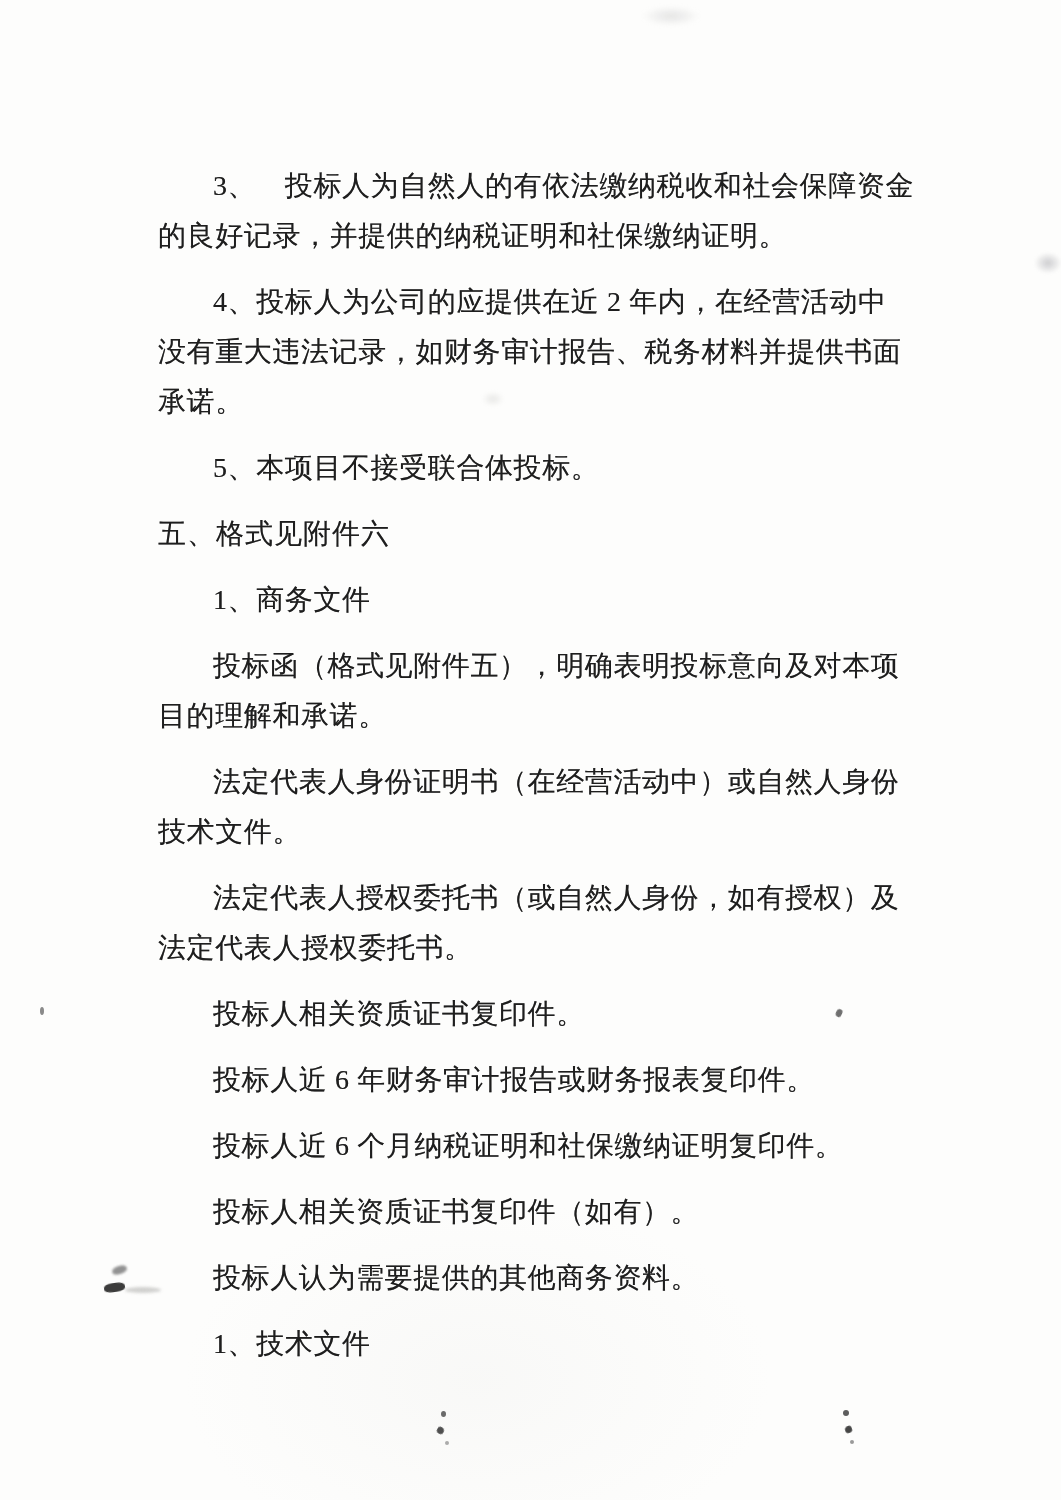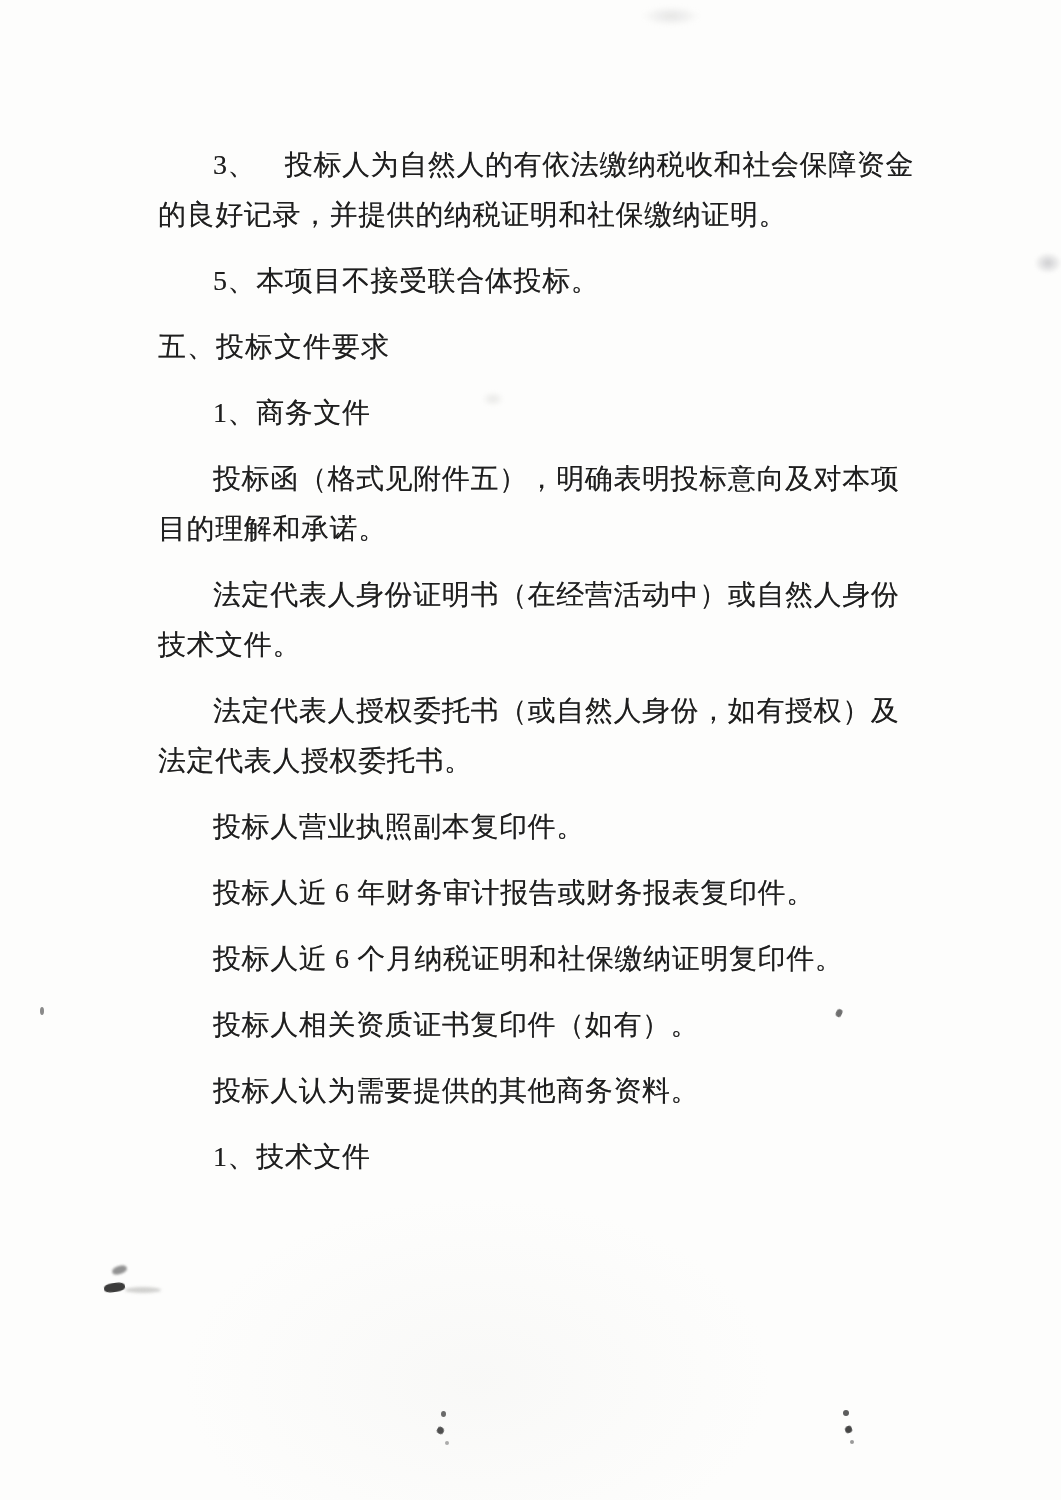--- a/index.html
+++ b/index.html
@@ -15,21 +15,21 @@
     font-family:"Liberation Serif","DejaVu Serif",serif;
   }
   .page{
     position:absolute;inset:0;
     background:
       radial-gradient(ellipse 420px 260px at 45% 92%, rgba(240,240,238,.35), transparent 70%),
       var(--page-bg);
   }
   .content{
     position:absolute;
-    left:158px;top:140px;width:750px;
+    left:158px;top:161px;width:750px;
     color:var(--text-color);
     font-size:28px;
     letter-spacing:0.6px;
     text-shadow:0 0 0.6px rgba(20,20,20,.55);
     font-family:Liberation Serif, serif;
   }
   .para{margin:0 0 16px 0;}
   .para:last-child{margin-bottom:0;}
   .line{
     height:50px;line-height:50px;
@@ -84,42 +84,47 @@
 <body>
 
 <div class="page">
 
   <div class="content">
       <div class="para body">
         <div class="line indent">3、　投标人为自然人的有依法缴纳税收和社会保障资金</div>
         <div class="line">的良好记录，并提供的纳税证明和社保缴纳证明。</div>
       </div>
       <div class="para body">
+        <div class="line indent">4、投标人为公司的应提供在近 2 年内，在经营活动中</div>
+        <div class="line">没有重大违法记录，如财务审计报告、税务材料并提供书面</div>
+        <div class="line">承诺。</div>
+      </div>
+      <div class="para body">
         <div class="line indent">5、本项目不接受联合体投标。</div>
       </div>
       <div class="para heading">
-        <div class="line">五、投标文件要求</div>
+        <div class="line">五、格式见附件六</div>
       </div>
       <div class="para body">
         <div class="line indent">1、商务文件</div>
       </div>
       <div class="para body">
         <div class="line indent">投标函（格式见附件五），明确表明投标意向及对本项</div>
         <div class="line">目的理解和承诺。</div>
       </div>
       <div class="para body">
         <div class="line indent">法定代表人身份证明书（在经营活动中）或自然人身份</div>
         <div class="line">技术文件。</div>
       </div>
       <div class="para body">
         <div class="line indent">法定代表人授权委托书（或自然人身份，如有授权）及</div>
         <div class="line">法定代表人授权委托书。</div>
       </div>
       <div class="para body">
-        <div class="line indent">投标人营业执照副本复印件。</div>
+        <div class="line indent">投标人相关资质证书复印件。</div>
       </div>
       <div class="para body">
         <div class="line indent">投标人近 6 年财务审计报告或财务报表复印件。</div>
       </div>
       <div class="para body">
         <div class="line indent">投标人近 6 个月纳税证明和社保缴纳证明复印件。</div>
       </div>
       <div class="para body">
         <div class="line indent">投标人相关资质证书复印件（如有）。</div>
       </div>

